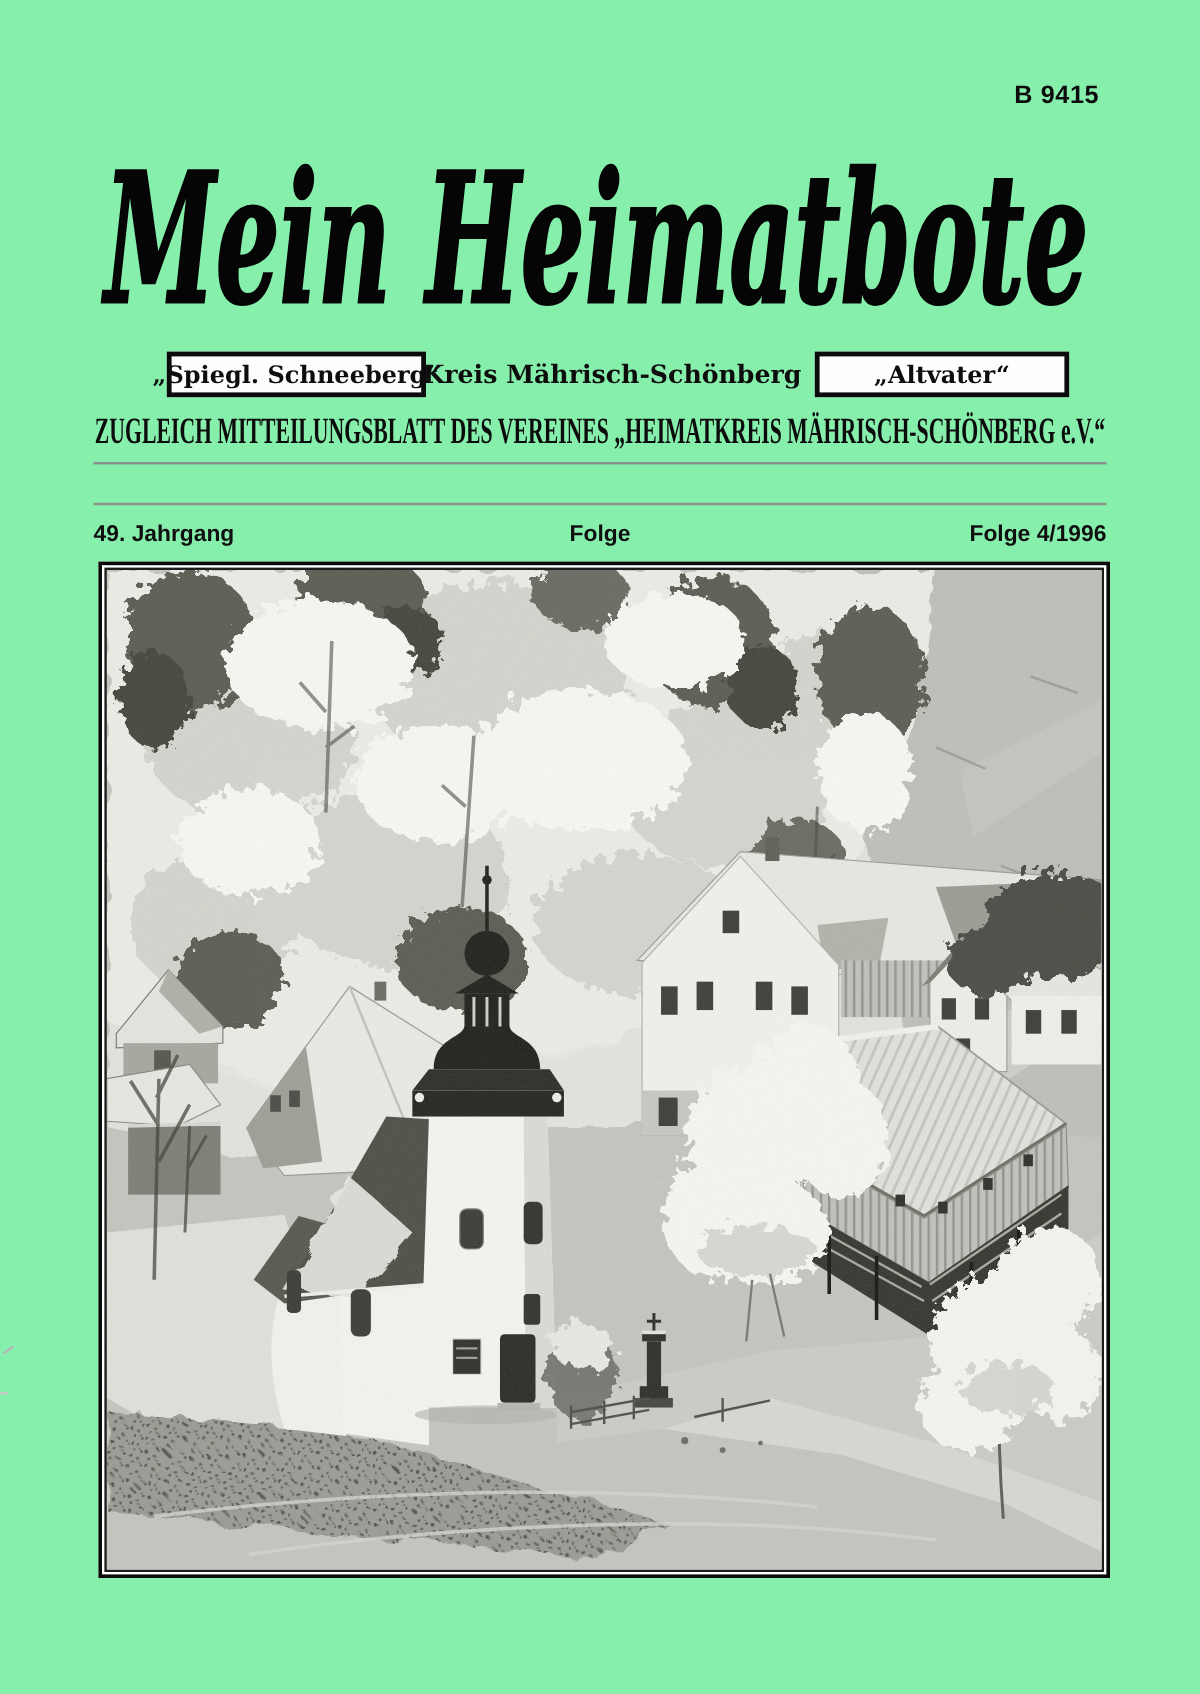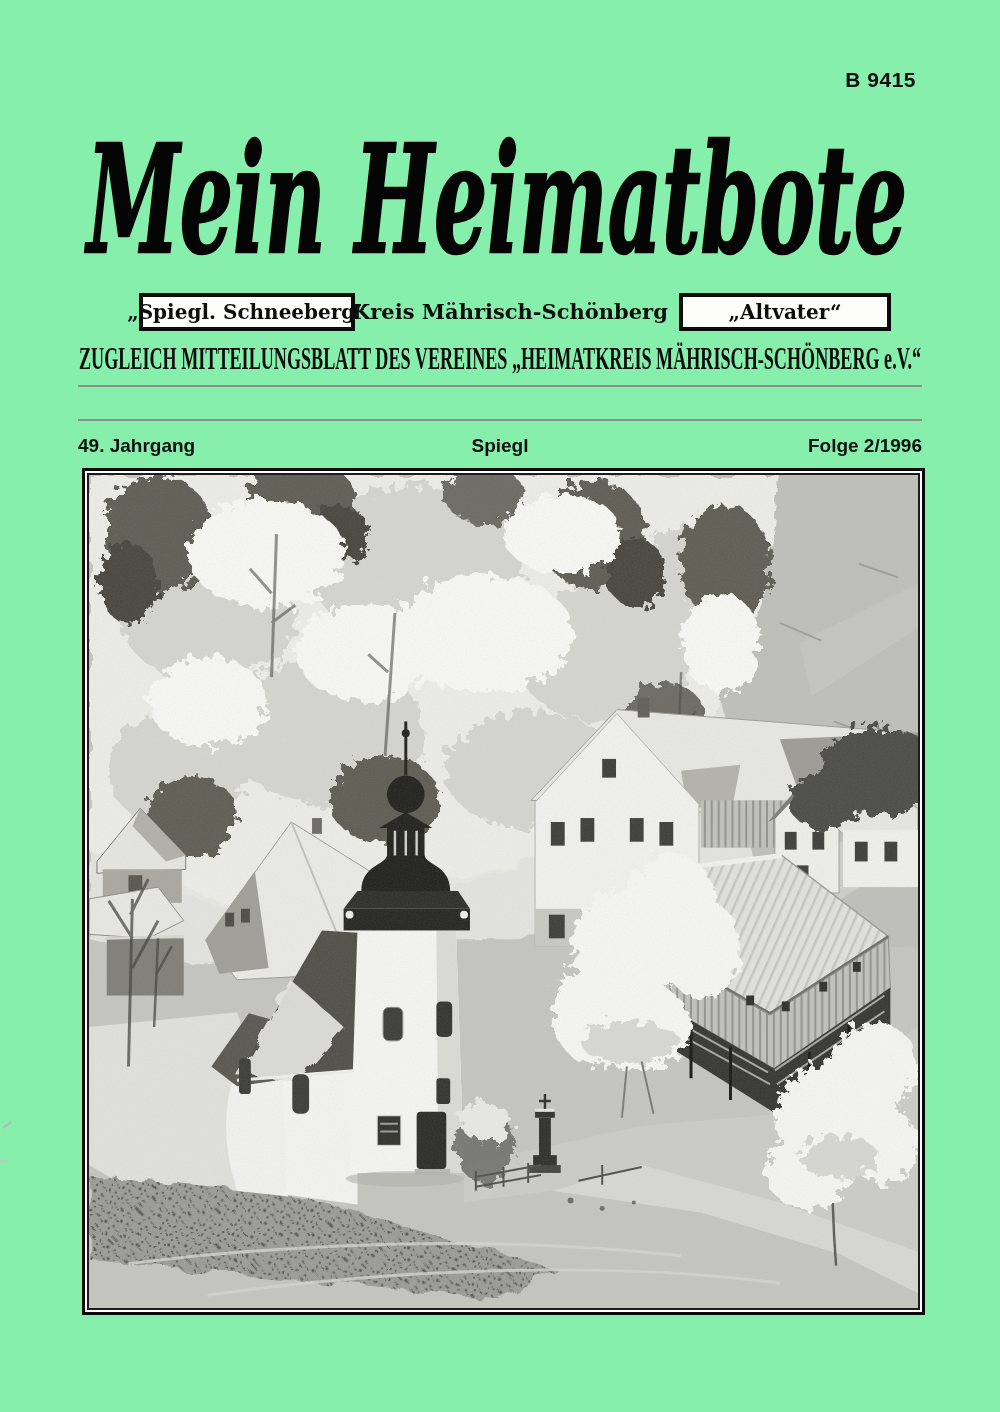--- a/index.html
+++ b/index.html
@@ -62,22 +62,22 @@
     <span>„Altvater“</span>
   </div>
 
   <svg class="subtitle-svg" viewBox="0 0 844 42">
     <text x="1" y="31" font-size="31" textLength="842" lengthAdjust="spacingAndGlyphs">ZUGLEICH MITTEILUNGSBLATT DES VEREINES „HEIMATKREIS MÄHRISCH-SCHÖNBERG e.V.“</text>
   </svg>
 
   <div class="rule rule-top"></div>
   <div class="issue-row">
     <span class="vol">49. Jahrgang</span>
-    <span class="month">Spiegl</span>
-    <span class="num">Folge 2/1996</span>
+    <span class="month">Folge</span>
+    <span class="num">Folge 4/1996</span>
   </div>
   <div class="rule rule-bottom"></div>
 
   <div class="photo-frame">
    <div class="photo-inner">
     <svg class="photo" role="img" viewBox="0 0 840 845" preserveAspectRatio="none" aria-label="Black-and-white winter photograph of a village: a white chapel with a dark onion-domed bell tower, snow-covered farmhouses and a barn, hoarfrost-covered trees, a wayside monument column and a snowy road with a dark plowed field in the foreground">
       <defs>
         <filter id="rough" x="-15%" y="-15%" width="130%" height="130%">
           <feTurbulence type="fractalNoise" baseFrequency="0.035" numOctaves="3" seed="5" result="t"></feTurbulence>
           <feDisplacementMap in="SourceGraphic" in2="t" scale="16"></feDisplacementMap>

